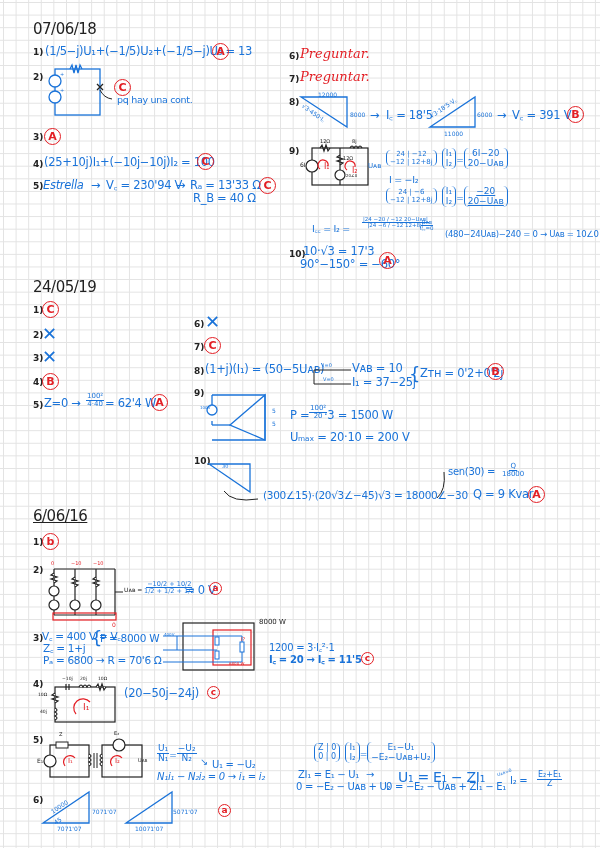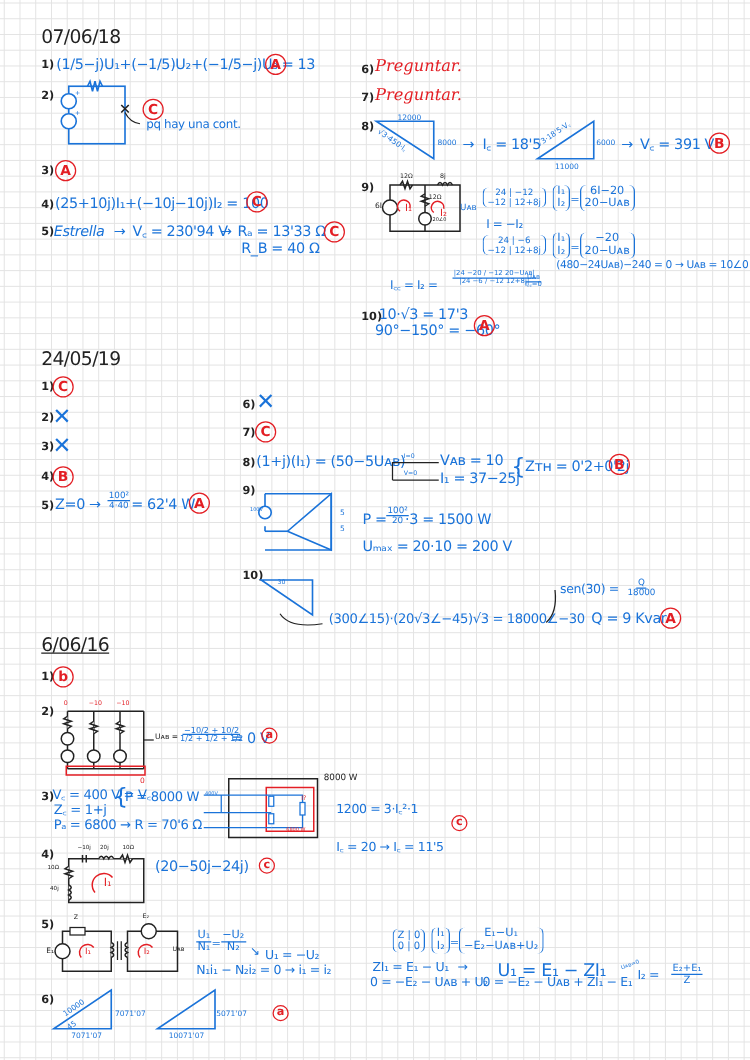--- a/index.html
+++ b/index.html
@@ -116,37 +116,37 @@
 <div class="t" style="left:352px;top:167px;font-size:8px;color:#e31e24;">I₂</div>
 <div class="t" style="left:368px;top:163px;font-size:7px;color:#1a73d9;">Uᴀʙ</div>
 
 <div class="t" style="left:386px;top:148px;">
   <span class="mat blue"><span>24</span> | <span>−12</span><br><span>−12</span> | <span>12+8j</span></span>
   <span class="mat blue" style="font-size:9px;"><span>I₁</span><br><span>I₂</span></span><span class="blue" style="font-size:9px;">=</span><span class="mat blue" style="font-size:9px;"><span>6I−20</span><br><span>20−Uᴀʙ</span></span>
 </div>
 <div class="t eqs" style="left:389px;top:175px;">I = −I₂</div>
 <div class="t" style="left:386px;top:186px;">
   <span class="mat blue"><span>24</span> | <span>−6</span><br><span>−12</span> | <span>12+8j</span></span>
-  <span class="mat blue" style="font-size:9px;"><span>I₁</span><br><span>I₂</span></span><span class="blue" style="font-size:9px;">=</span><span class="mat blue" style="font-size:9px;"><span>−20</span><br><span>20−Uᴀʙ</span></span>
+  <span class="mat blue" style="font-size:9px;"><span>I₁</span><br><span>I₂</span></span><span class="blue" style="font-size:9px;">=</span><span class="mat blue" style="font-size:9px;text-decoration:underline;"><span>−20</span><br><span>20−Uᴀʙ</span></span>
 </div>
 
 <div class="t eqs" style="left:312px;top:224px;">I꜀꜀ = I₂ =</div>
 <div class="t" style="left:362px;top:214px;">
   <span class="frac blue" style="font-size:5.5px;">
       <span class="n">|24 −20 / −12 20−Uᴀʙ|</span>
       <span>|24 −6 / −12 12+8j|</span>
     </span>
 </div>
 <div class="t" style="left:420px;top:217px;">
   <span class="frac blue" style="font-size:5.5px;">
       <span class="n">Uᴀʙ</span>
       <span>I꜀꜀=0</span>
     </span>
 </div>
-<div class="t eqs" style="left:445px;top:208px;font-size:8.5px;">(480−24Uᴀʙ)−240 = 0 → Uᴀʙ = 10∠0</div>
+<div class="t eqs" style="left:445px;top:230px;font-size:8.5px;">(480−24Uᴀʙ)−240 = 0 → Uᴀʙ = 10∠0</div>
 
 <div class="t num" style="left:289px;top:250px;">10)</div>
 <div class="t eq" style="left:303px;top:246px;text-align:center;">10·√3 = 17'3</div>
 <div class="t eq" style="left:300px;top:259px;">90°−150° = −60°</div>
 <div class="ans" style="left:379px;top:252px;">A</div>
 
 <div class="t date" style="left:33px;top:280px;">24/05/19</div>
 
 <div class="t num" style="left:33px;top:306px;">1)</div>
 <div class="ans" style="left:42px;top:301px;">C</div>
@@ -284,21 +284,21 @@
   <rect x="52" y="31" width="4" height="8" fill="#fff" stroke="#1a73d9" stroke-width="1"></rect>
   <rect x="77" y="22" width="4" height="10" fill="#fff" stroke="#1a73d9" stroke-width="1"></rect>
   <polyline points="54,16 79,16 79,22" fill="none" stroke="#1a73d9" stroke-width="1"></polyline>
   <polyline points="54,42 79,42 79,32" fill="none" stroke="#1a73d9" stroke-width="1"></polyline>
 </svg>
 <div class="t" style="left:164px;top:633px;font-size:4px;color:#1a73d9;">400V</div>
 <div class="t" style="left:259px;top:619px;font-size:7px;color:#222;">8000 W</div>
 <div class="t" style="left:229px;top:662px;font-size:4px;color:#e31e24;">6800 W</div>
 <div class="t" style="left:241px;top:637px;font-size:5px;color:#e31e24;">I?</div>
 <div class="t eq" style="left:269px;top:643px;font-size:10px;">1200 = 3·I꜀²·1</div>
-<div class="t eq" style="left:269px;top:674px;font-size:10px;">I꜀ = 20 → I꜀ = 11'5</div>
+<div class="t eq" style="left:269px;top:655px;font-size:10px;font-weight:bold;">I꜀ = 20 → I꜀ = 11'5</div>
 <div class="ans" style="left:361px;top:652px;width:11px;height:11px;line-height:11px;font-size:9px;">c</div>
 
 <div class="t num" style="left:33px;top:680px;">4)</div>
 <svg class="fig" style="left:52px;top:684px;" width="66" height="40">
   <rect x="3" y="3" width="60" height="35" fill="none" stroke="#222" stroke-width="1.2"></rect>
   <line x1="14" y1="0" x2="14" y2="6" stroke="#222" stroke-width="1.2"></line>
   <line x1="17" y1="0" x2="17" y2="6" stroke="#222" stroke-width="1.2"></line>
   <path d="M27,3 q2,-4 4,0 q2,-4 4,0 q2,-4 4,0" fill="#fff" stroke="#222" stroke-width="1.2"></path>
   <polyline points="44,3 46,0 48,6 50,0 52,6 54,3" fill="#fff" stroke="#222" stroke-width="1.2"></polyline>
   <polyline points="3,9 0,11 6,13 0,15 6,17 3,19" fill="#fff" stroke="#222" stroke-width="1.2"></polyline>
@@ -339,21 +339,21 @@
   <span class="frac blue" style="font-size:9px;">
       <span class="n">U₁</span>
       <span>N₁</span>
     </span><span class="blue" style="font-size:9px;">=</span><span class="frac blue" style="font-size:9px;">
       <span class="n">−U₂</span>
       <span>N₂</span>
     </span>
 </div>
 <div class="t eq" style="left:200px;top:757px;font-size:9.5px;">↘</div>
 <div class="t eq" style="left:212px;top:760px;font-size:10px;">U₁ = −U₂</div>
-<div class="t eq" style="left:157px;top:772px;font-size:10px;">N₁i₁ − N₂i₂ = 0 → i₁ = i₂</div>
+<div class="t eq" style="left:157px;top:772px;font-size:10px;font-style:italic;">N₁i₁ − N₂i₂ = 0 → i₁ = i₂</div>
 
 <div class="t" style="left:294px;top:742px;">
   <span class="mat blue" style="font-size:8px;margin-left:20px;"><span>Z</span> | <span>0</span><br><span>0</span> | <span>0</span></span>
   <span class="mat blue" style="font-size:9px;"><span>I₁</span><br><span>I₂</span></span><span class="blue" style="font-size:9px;">=</span><span class="mat blue" style="font-size:9px;"><span>E₁−U₁</span><br><span>−E₂−Uᴀʙ+U₂</span></span>
 </div>
 <div class="t eq" style="left:298px;top:770px;font-size:10px;">ZI₁ = E₁ − U₁</div>
 <div class="t eq" style="left:366px;top:770px;font-size:10px;">→</div>
 <div class="t eq" style="left:398px;top:770px;font-size:14px;">U₁ = E₁ − ZI₁</div>
 <div class="t eq" style="left:296px;top:782px;font-size:10px;">0 = −E₂ − Uᴀʙ + U₂</div>
 <div class="t eq" style="left:386px;top:782px;font-size:10px;">0 = −E₂ − Uᴀʙ + ZI₁ − E₁</div>

